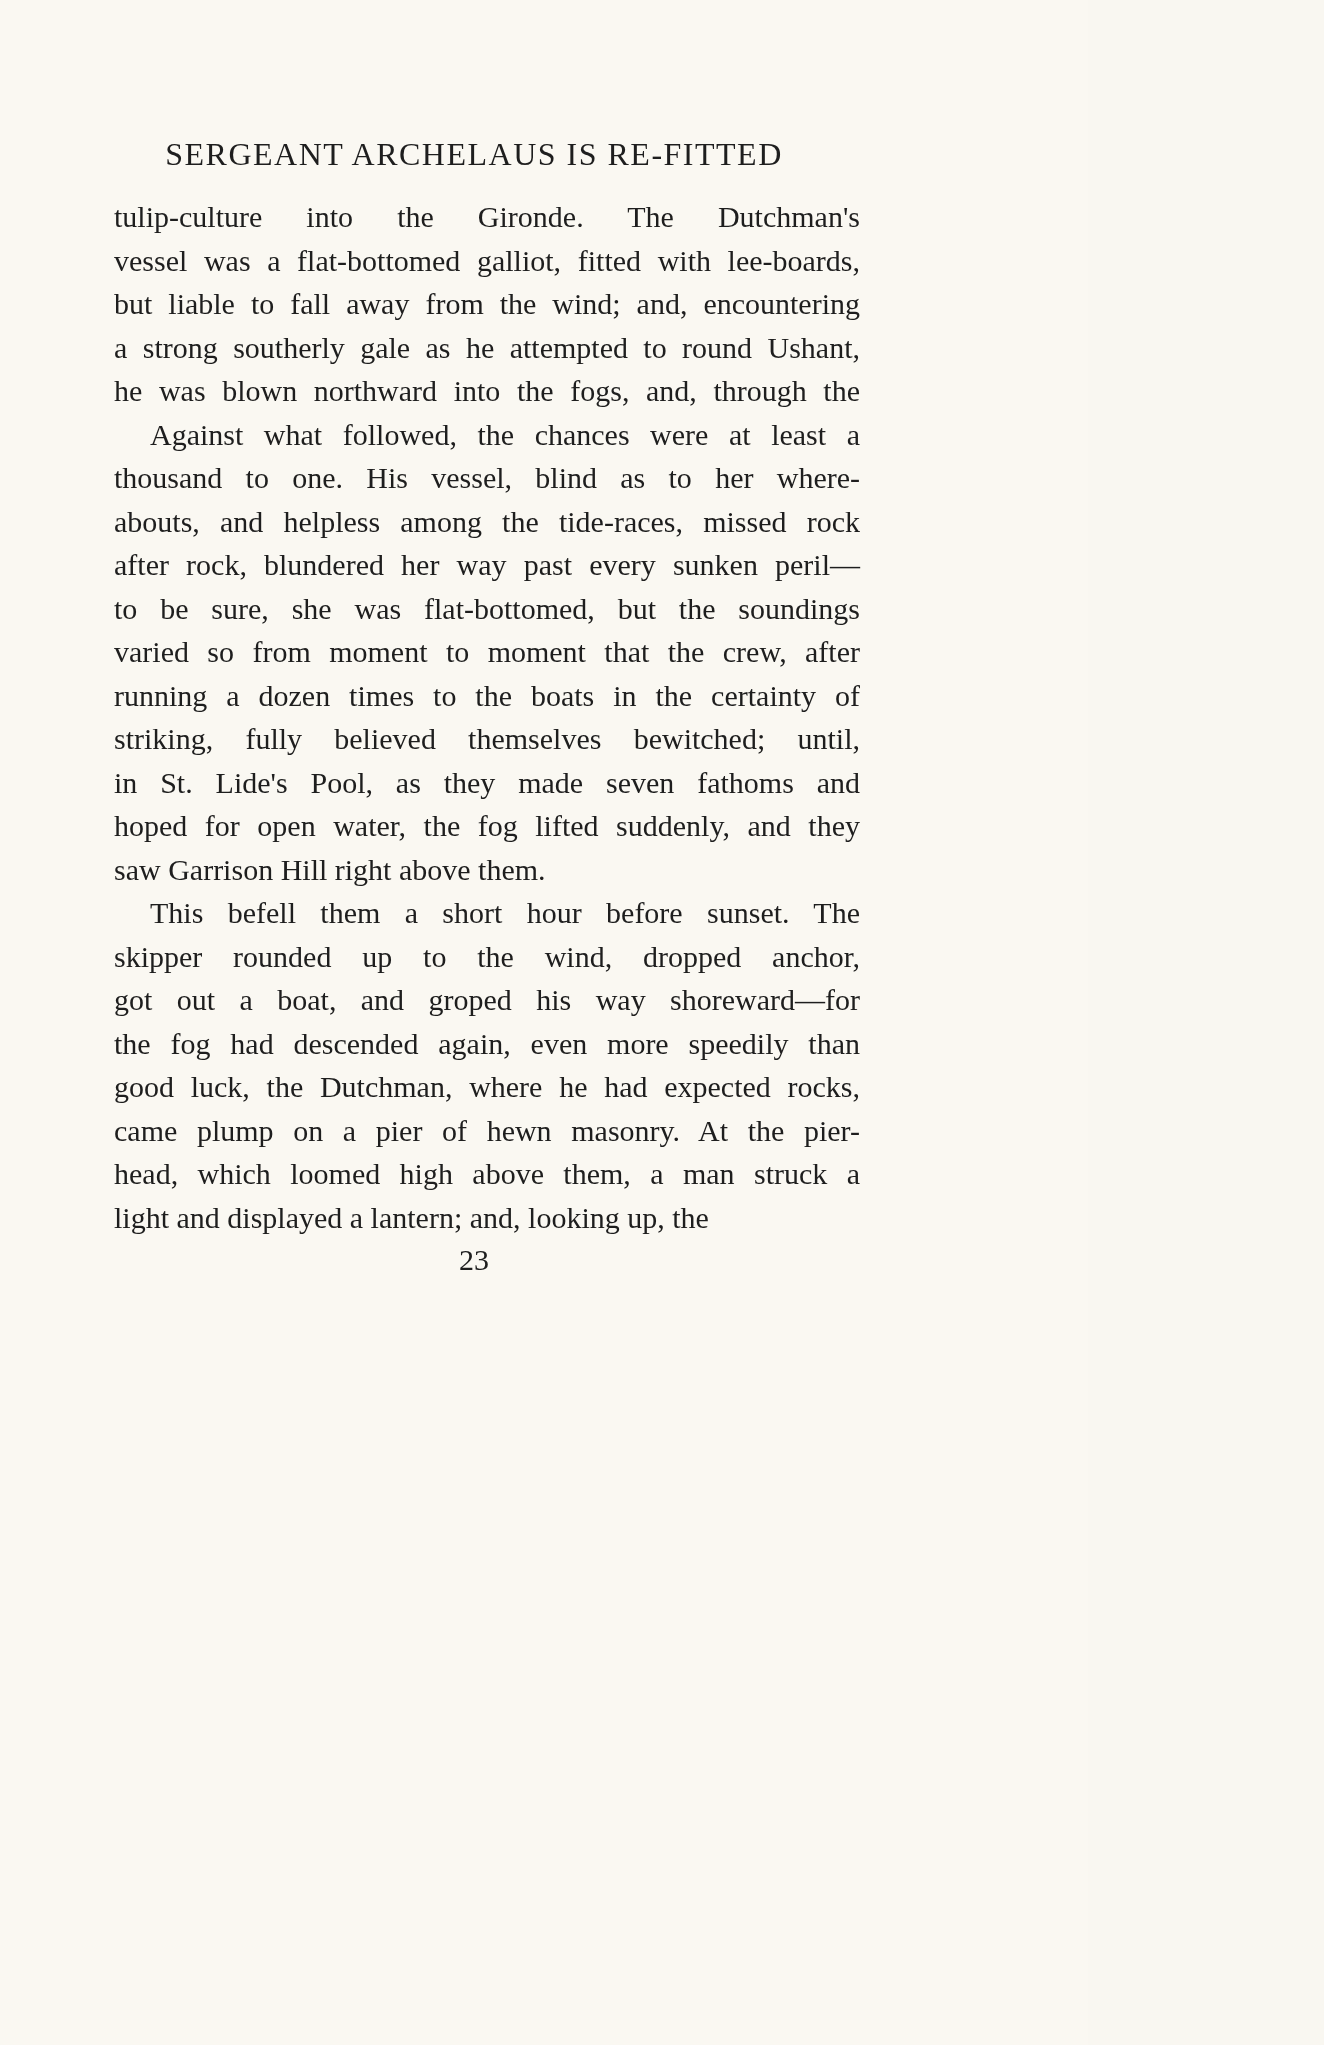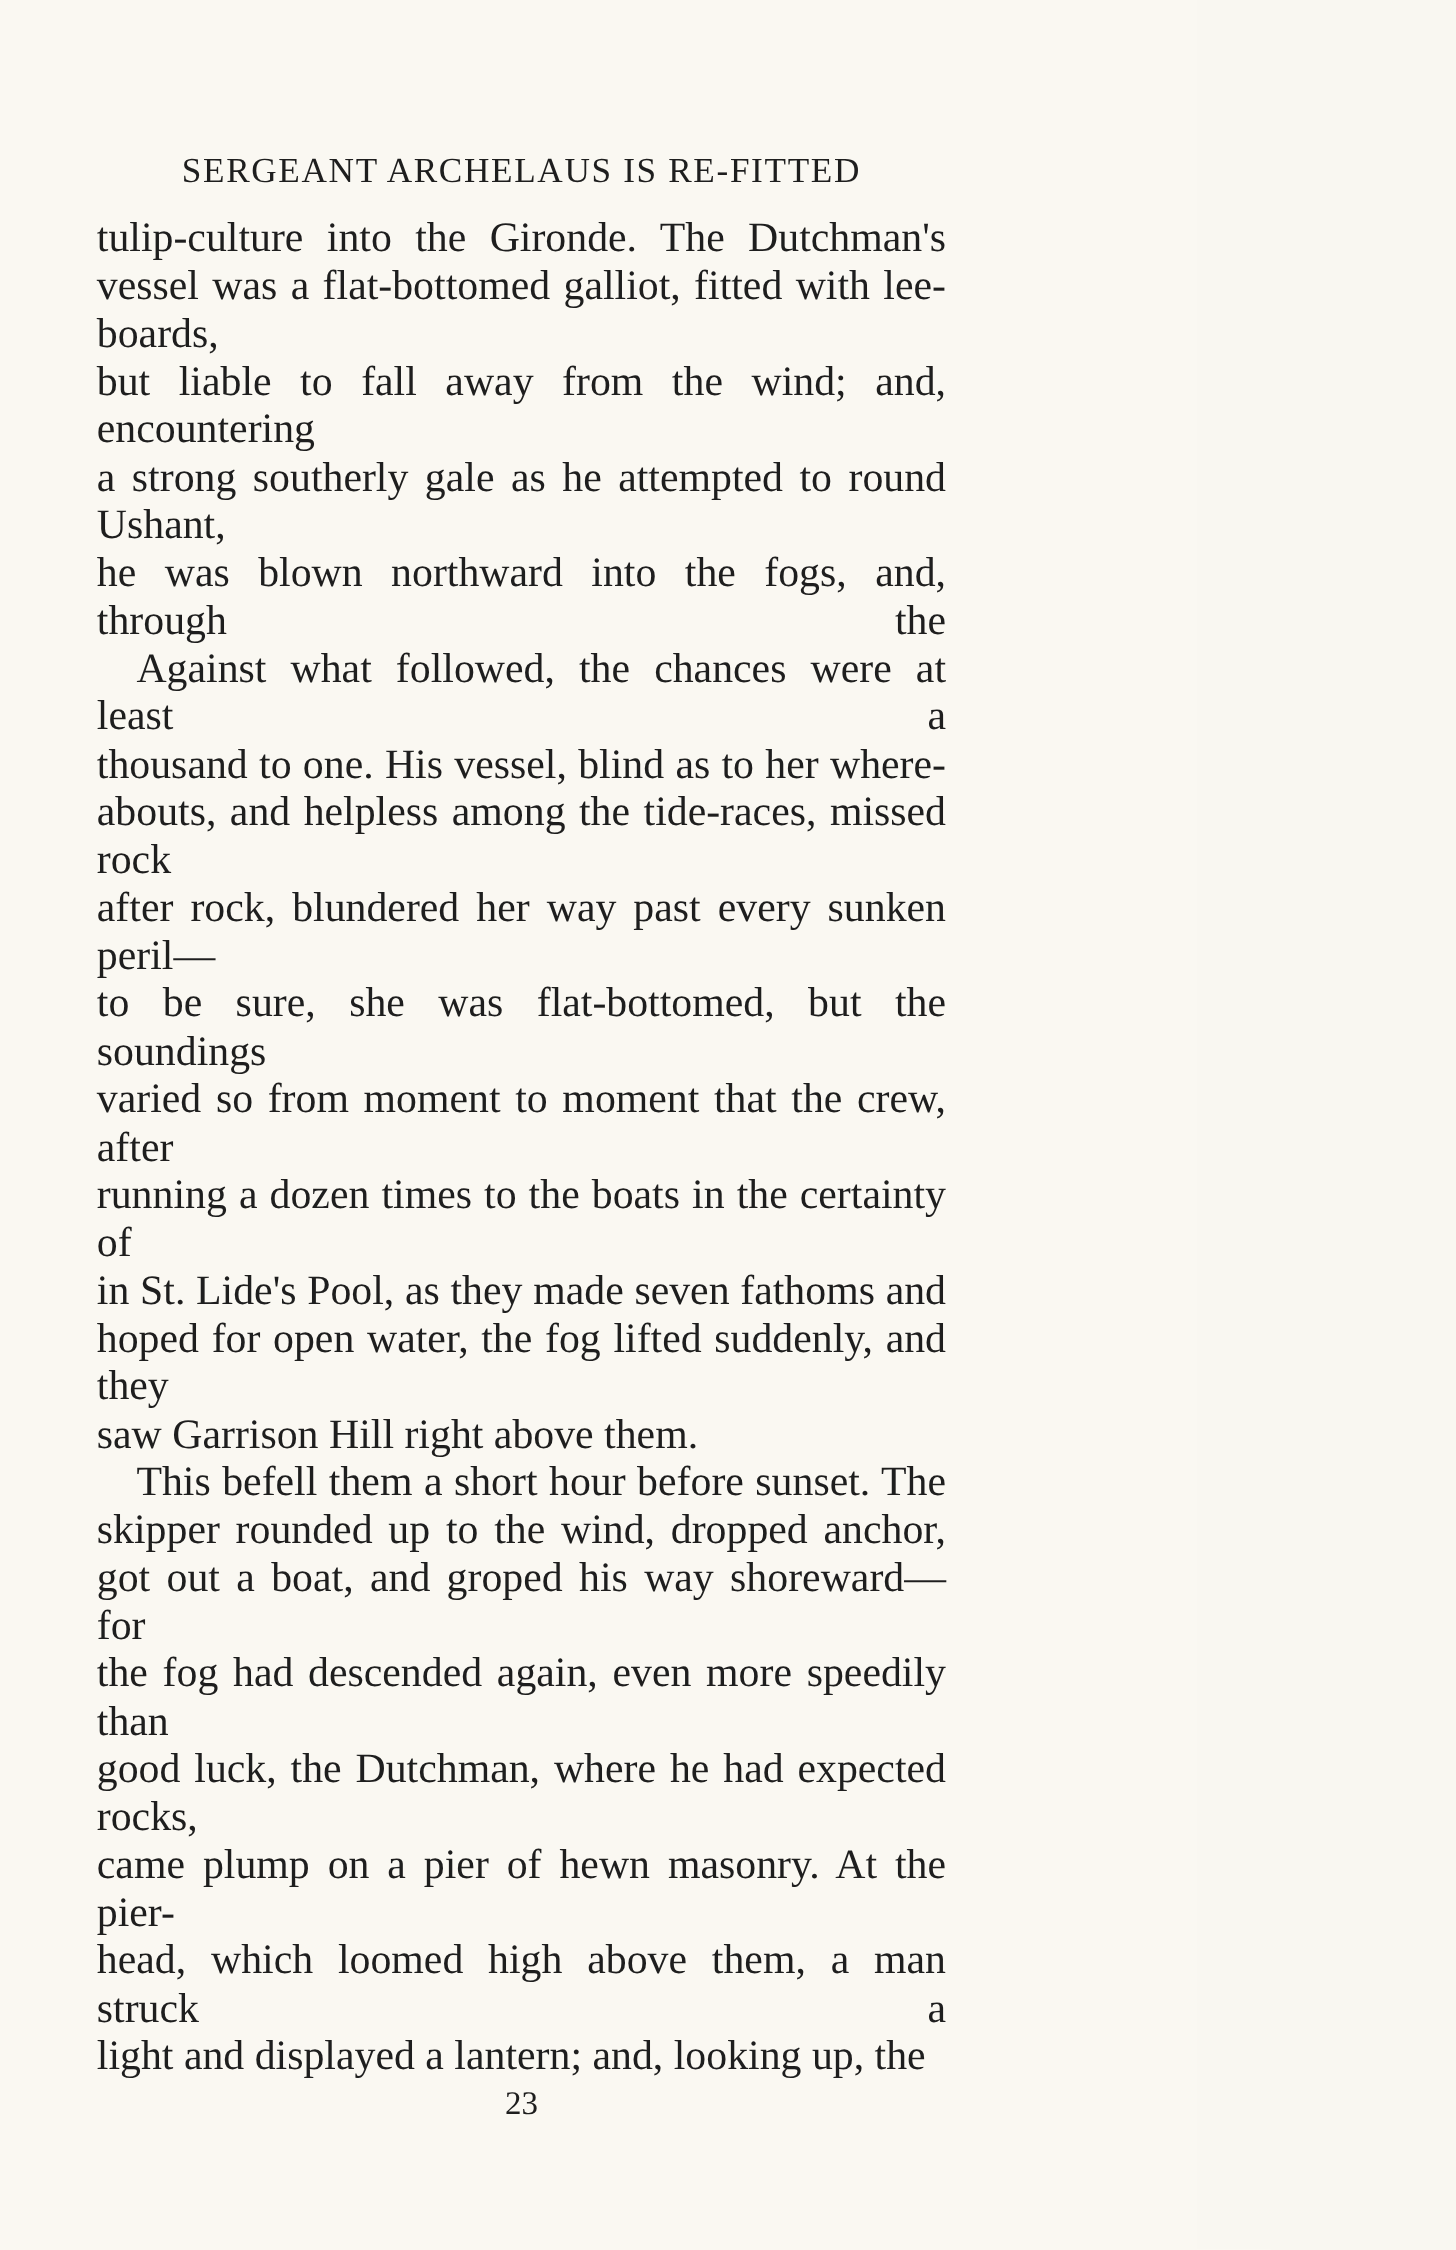--- a/index.html
+++ b/index.html
@@ -27,25 +27,26 @@
     text-align: center;
     font-size: 32px;
     letter-spacing: 1.5px;
     margin-bottom: 22px;
     white-space: nowrap;
   }
   .paragraph {
     margin: 0;
   }
   .line {
-    font-size: 38px;
+    font-size: 30px;
     line-height: 43.5px;
     text-align: justify;
     text-align-last: justify;
     white-space: normal;
+    margin-left: 26px;
   }
   .line.last {
     text-align-last: left;
   }
   .line.indent {
     text-indent: 36px;
     font-family: Liberation Serif, serif;
   }
   .page-number {
     text-align: center;
@@ -69,20 +70,21 @@
           <div class="line">he was blown northward into the fogs, and, through the</div>
         </div>
         <div class="paragraph">
           <div class="line indent">Against what followed, the chances were at least a</div>
           <div class="line">thousand to one. His vessel, blind as to her where-</div>
           <div class="line">abouts, and helpless among the tide-races, missed rock</div>
           <div class="line">after rock, blundered her way past every sunken peril—</div>
           <div class="line">to be sure, she was flat-bottomed, but the soundings</div>
           <div class="line">varied so from moment to moment that the crew, after</div>
           <div class="line">running a dozen times to the boats in the certainty of</div>
+          <div class="line">striking, fully believed themselves bewitched; until,</div>
           <div class="line">in St. Lide's Pool, as they made seven fathoms and</div>
           <div class="line">hoped for open water, the fog lifted suddenly, and they</div>
           <div class="line last">saw Garrison Hill right above them.</div>
         </div>
         <div class="paragraph">
           <div class="line indent">This befell them a short hour before sunset. The</div>
           <div class="line">skipper rounded up to the wind, dropped anchor,</div>
           <div class="line">got out a boat, and groped his way shoreward—for</div>
           <div class="line">the fog had descended again, even more speedily than</div>
         </div>

